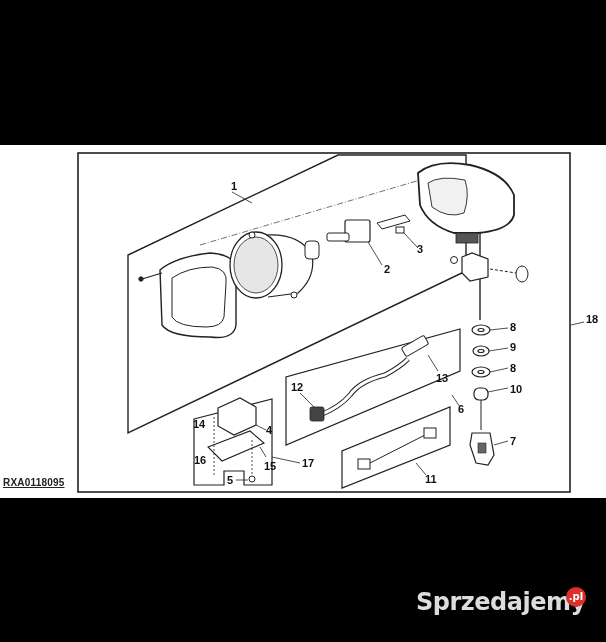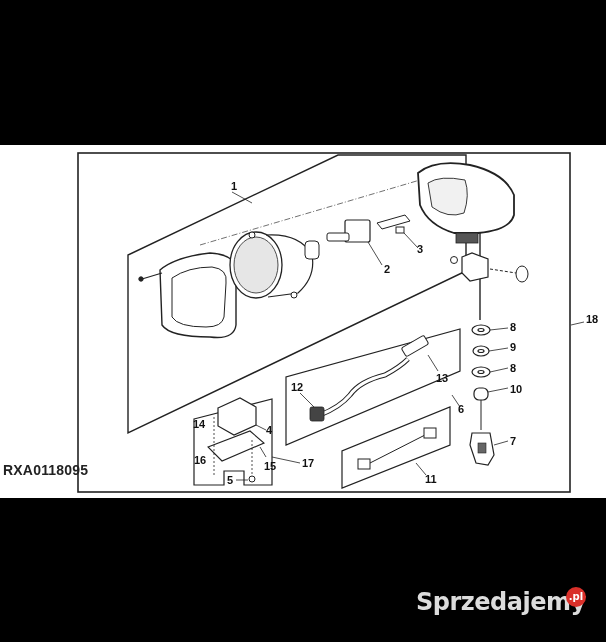--- a/index.html
+++ b/index.html
@@ -1,19 +1,19 @@
 <!DOCTYPE html>
 <html><head>
 <meta charset="utf-8">
 <style>
   html,body{margin:0;padding:0;}
   body{width:606px;height:642px;background:#000;position:relative;overflow:hidden;font-family:"Liberation Sans",sans-serif;}
   .sheet{position:absolute;left:0;top:145px;width:606px;height:353px;background:#fff;}
   .diagram{position:absolute;left:0;top:0;width:606px;height:353px;}
-  .ref-code{position:absolute;left:3px;top:317px;font-size:14px;font-weight:bold;color:#222;letter-spacing:0.2px;}
+  .ref-code{position:absolute;left:3px;top:332px;font-size:10px;font-weight:bold;color:#222;letter-spacing:0.2px;text-decoration:underline;}
   .callout{font-family:"Liberation Sans",sans-serif;font-weight:bold;font-size:11px;fill:#111;}
   .brand{position:absolute;left:416px;top:588px;font-family:"DejaVu Sans",sans-serif;font-weight:bold;font-size:24px;color:#dcdcdc;letter-spacing:-0.5px;}
   .brand-badge{position:absolute;left:566px;top:587px;width:20px;height:20px;border-radius:50%;background:#d9302a;color:#fff;font-family:"DejaVu Sans",sans-serif;font-weight:bold;font-size:10px;line-height:20px;text-align:center;}
 </style>
 </head>
 <body>
 
 <div class="sheet">
   <svg class="diagram" viewBox="0 0 606 353" width="606" height="353">
 

